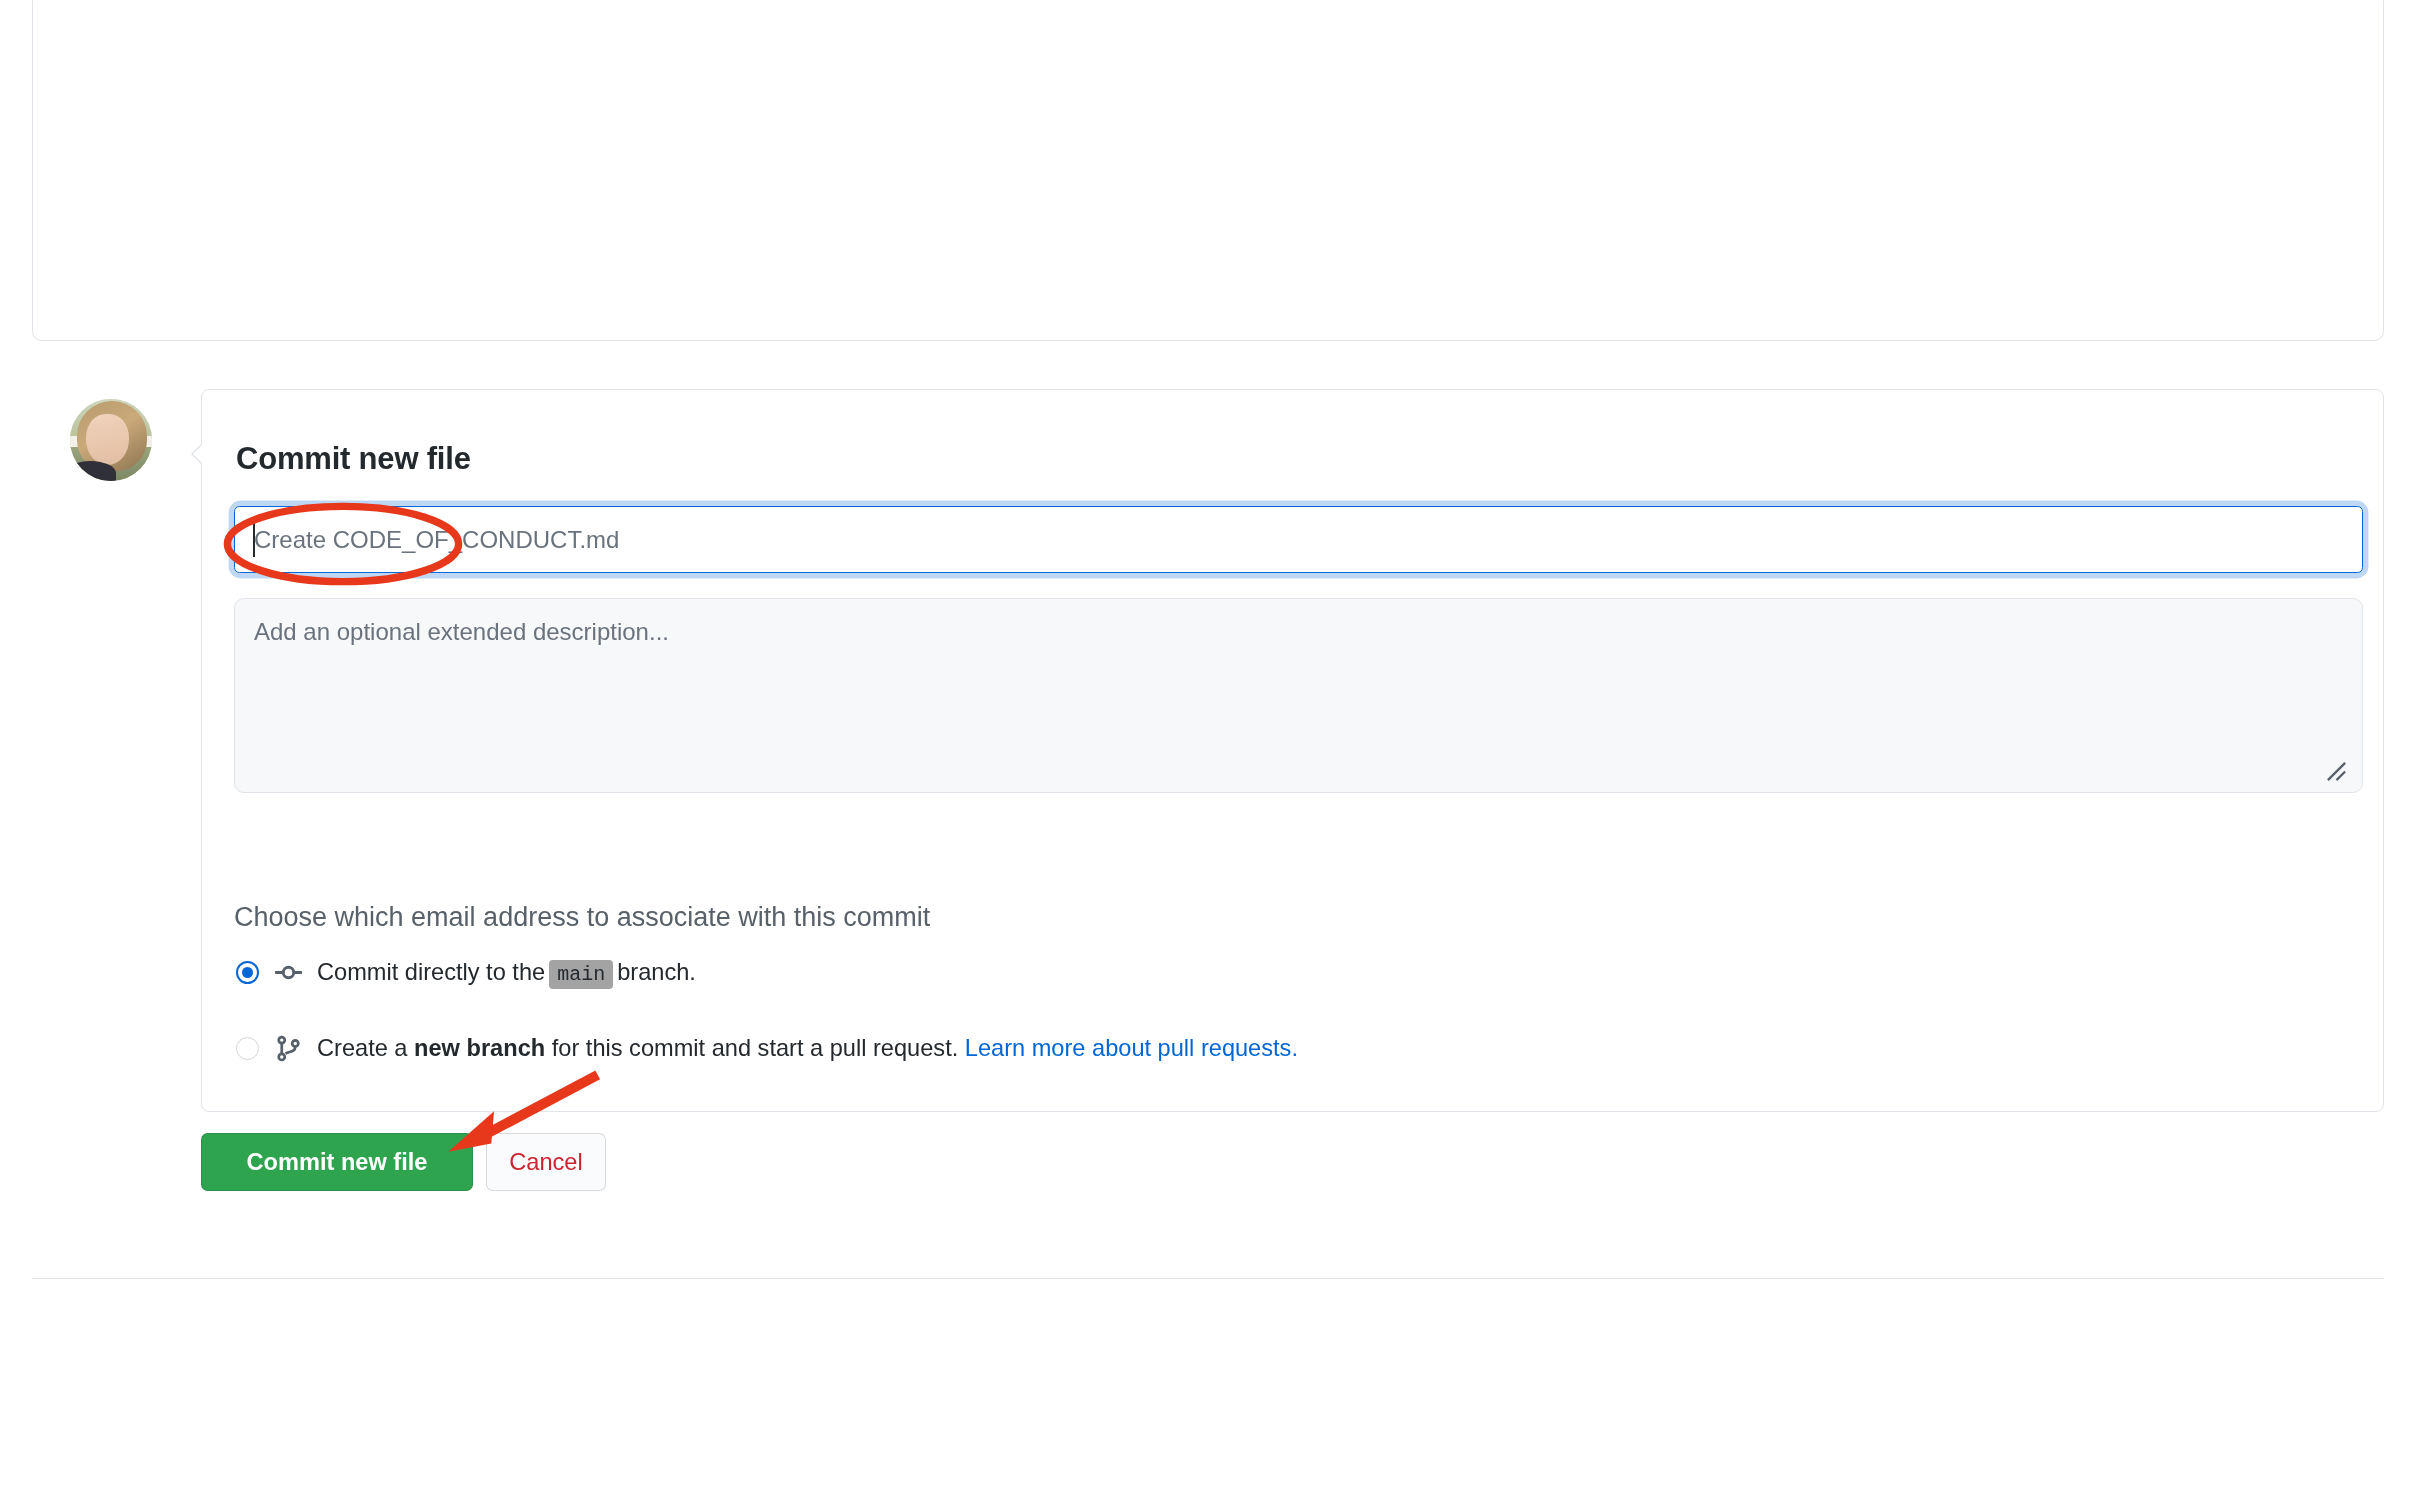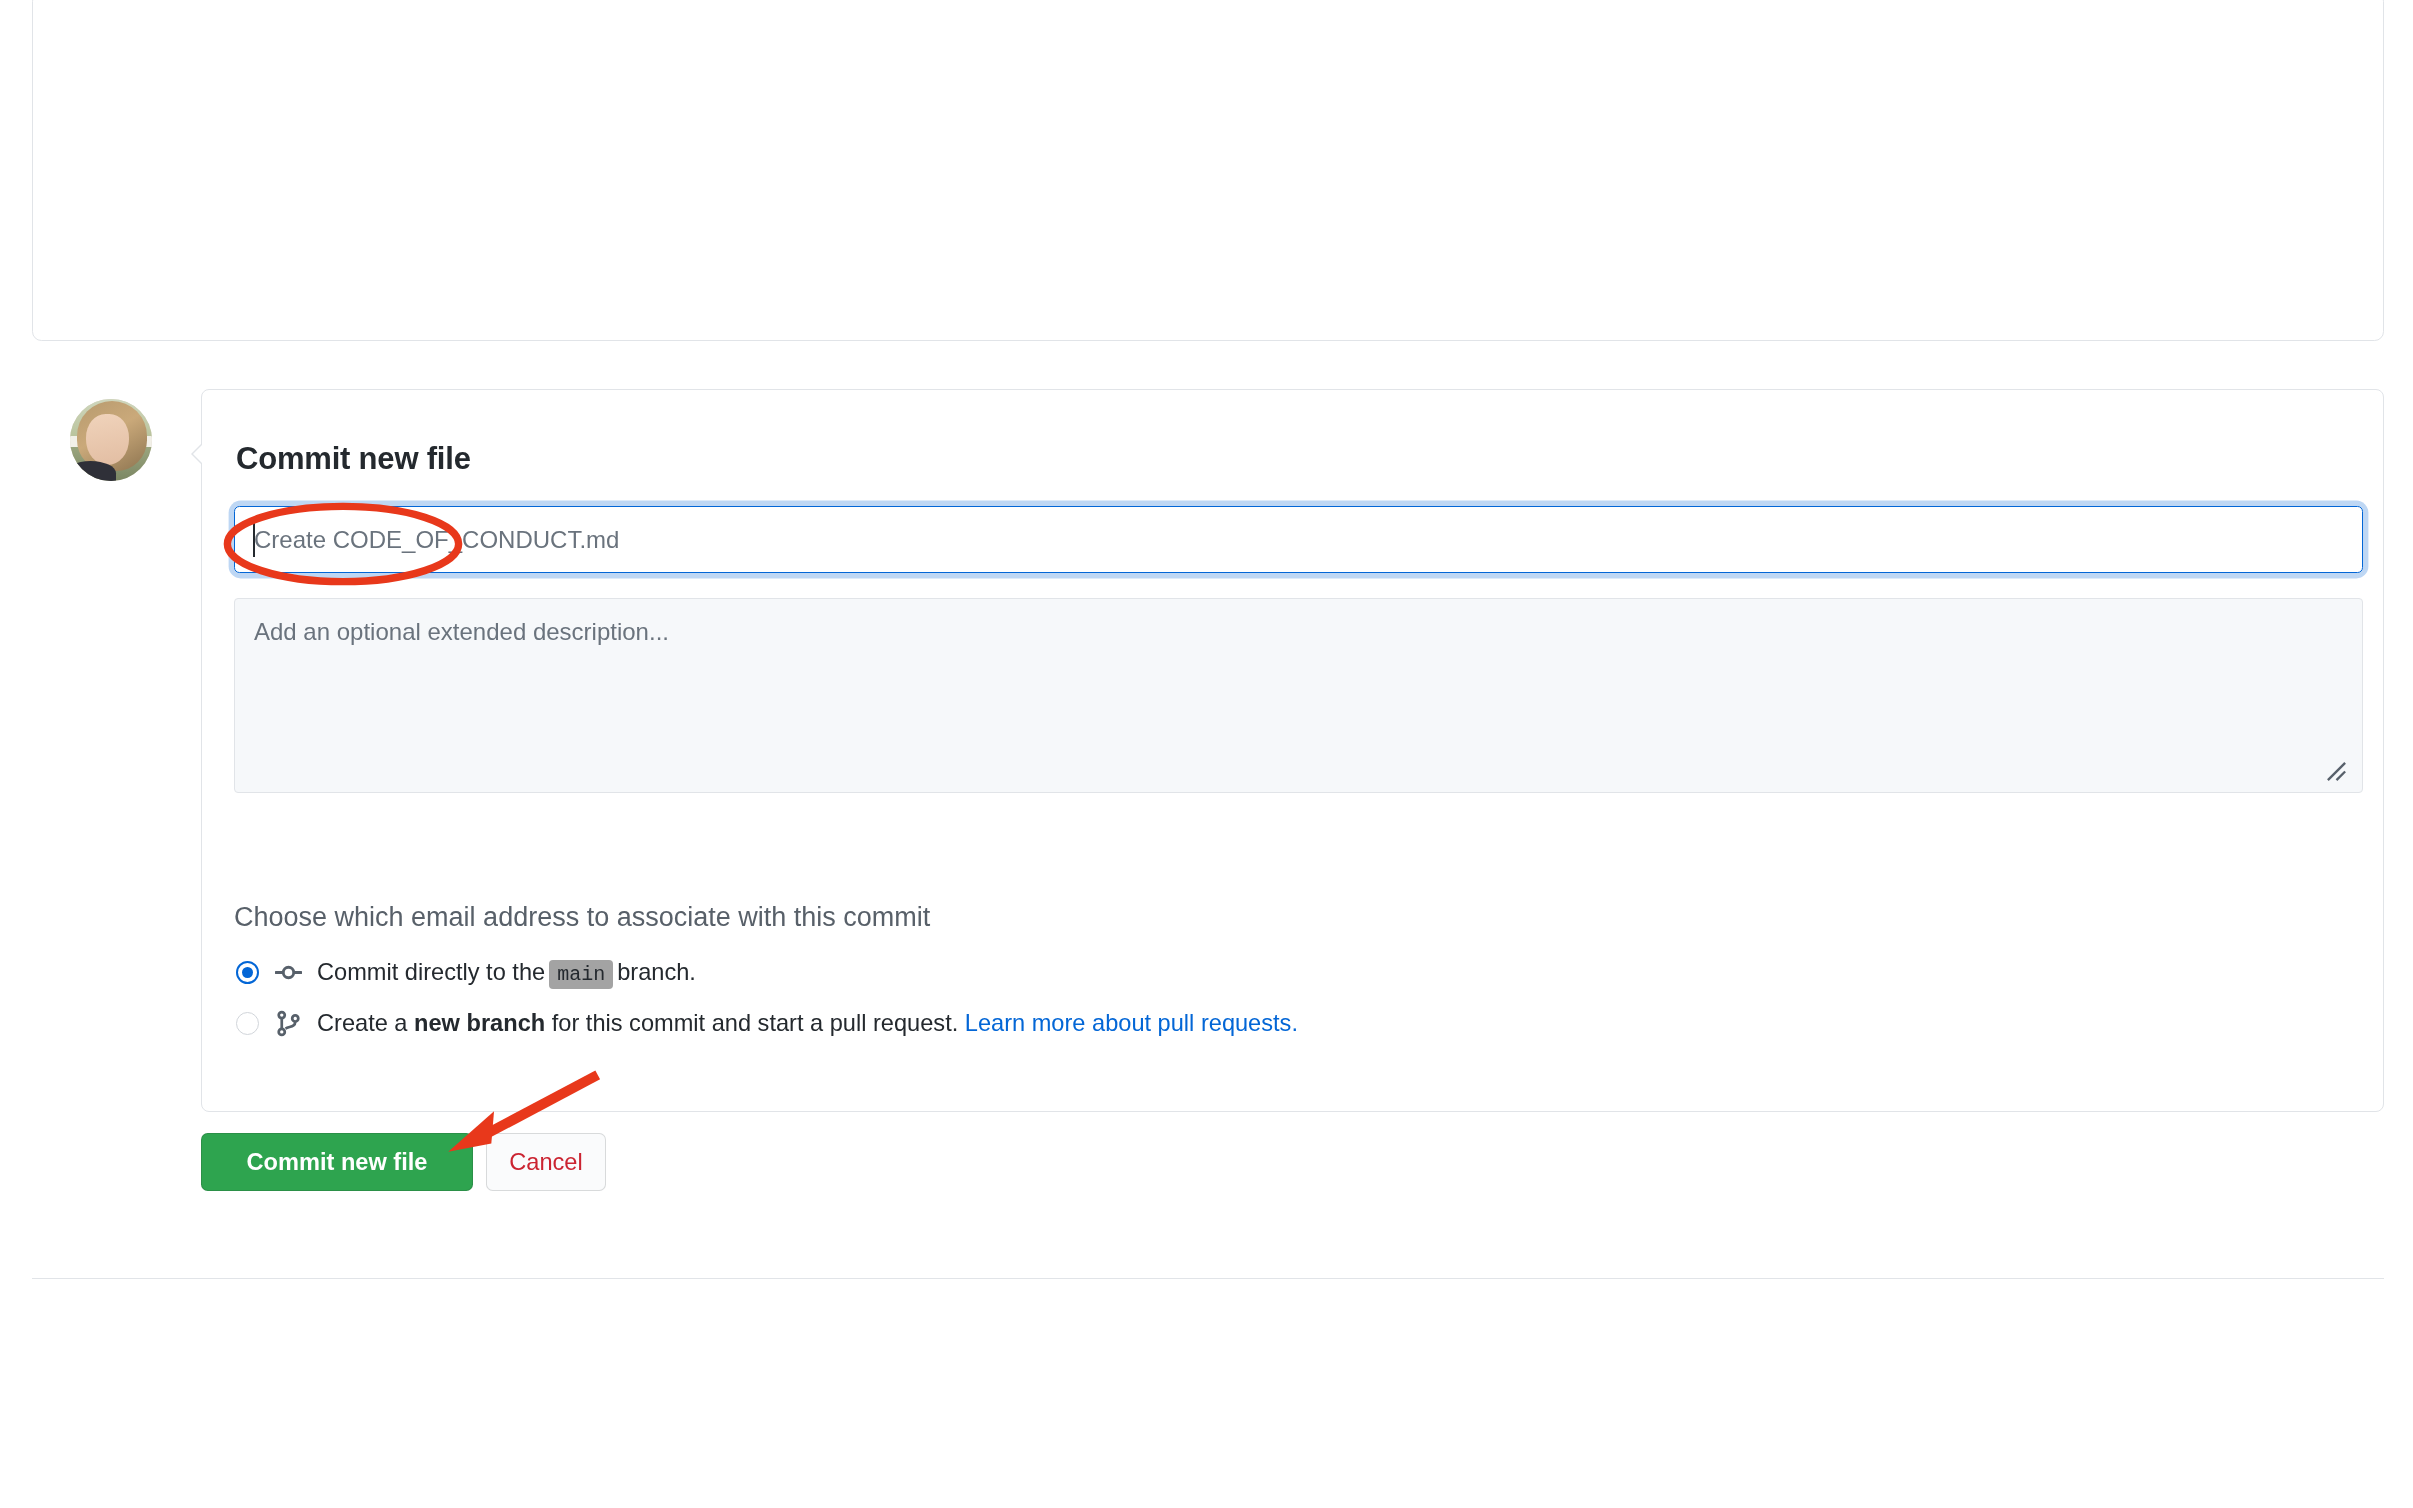--- a/index.html
+++ b/index.html
@@ -99,21 +99,21 @@
   .caret {
     position: absolute; left: 19px; top: 16px;
     width: 2px; height: 35px; background: #24292e;
   }
 
   
   .desc-area {
     position: absolute; left: 234px; top: 598px;
     width: 2129px; height: 195px;
     border: 1.3px solid #e1e4e8;
-    border-radius: 4px;
+    border-radius: 10px;
     background: #f6f8fa;
     font-family: "Liberation Sans", sans-serif;
     font-size: 24px;
     color: #6a737d;
     padding: 19px;
     resize: none;
     outline: none;
   }
   .desc-area::placeholder { color: #6a737d; opacity: 1; }
   .resize-grip {
@@ -139,21 +139,21 @@
   }
 
   .email-help {
     position: absolute; left: 234px; top: 902px;
     font-size: 27px; color: #586069;
   }
 
   
   .radio-row { position: absolute; display: flex; align-items: center; }
   .radio-row.r1 { left: 236px; top: 959px; }
-  .radio-row.r2 { left: 236px; top: 1010px; }
+  .radio-row.r2 { left: 236px; top: 1035px; }
   .radio-outer {
     width: 23px; height: 23px; border-radius: 50%;
     border: 1.3px solid #d1d5da; background: #fff;
     position: relative; flex: none;
   }
   .radio-outer.checked {
     border: 2px solid #0366d6;
   }
   .radio-outer.checked::after {
     content: ""; position: absolute;

